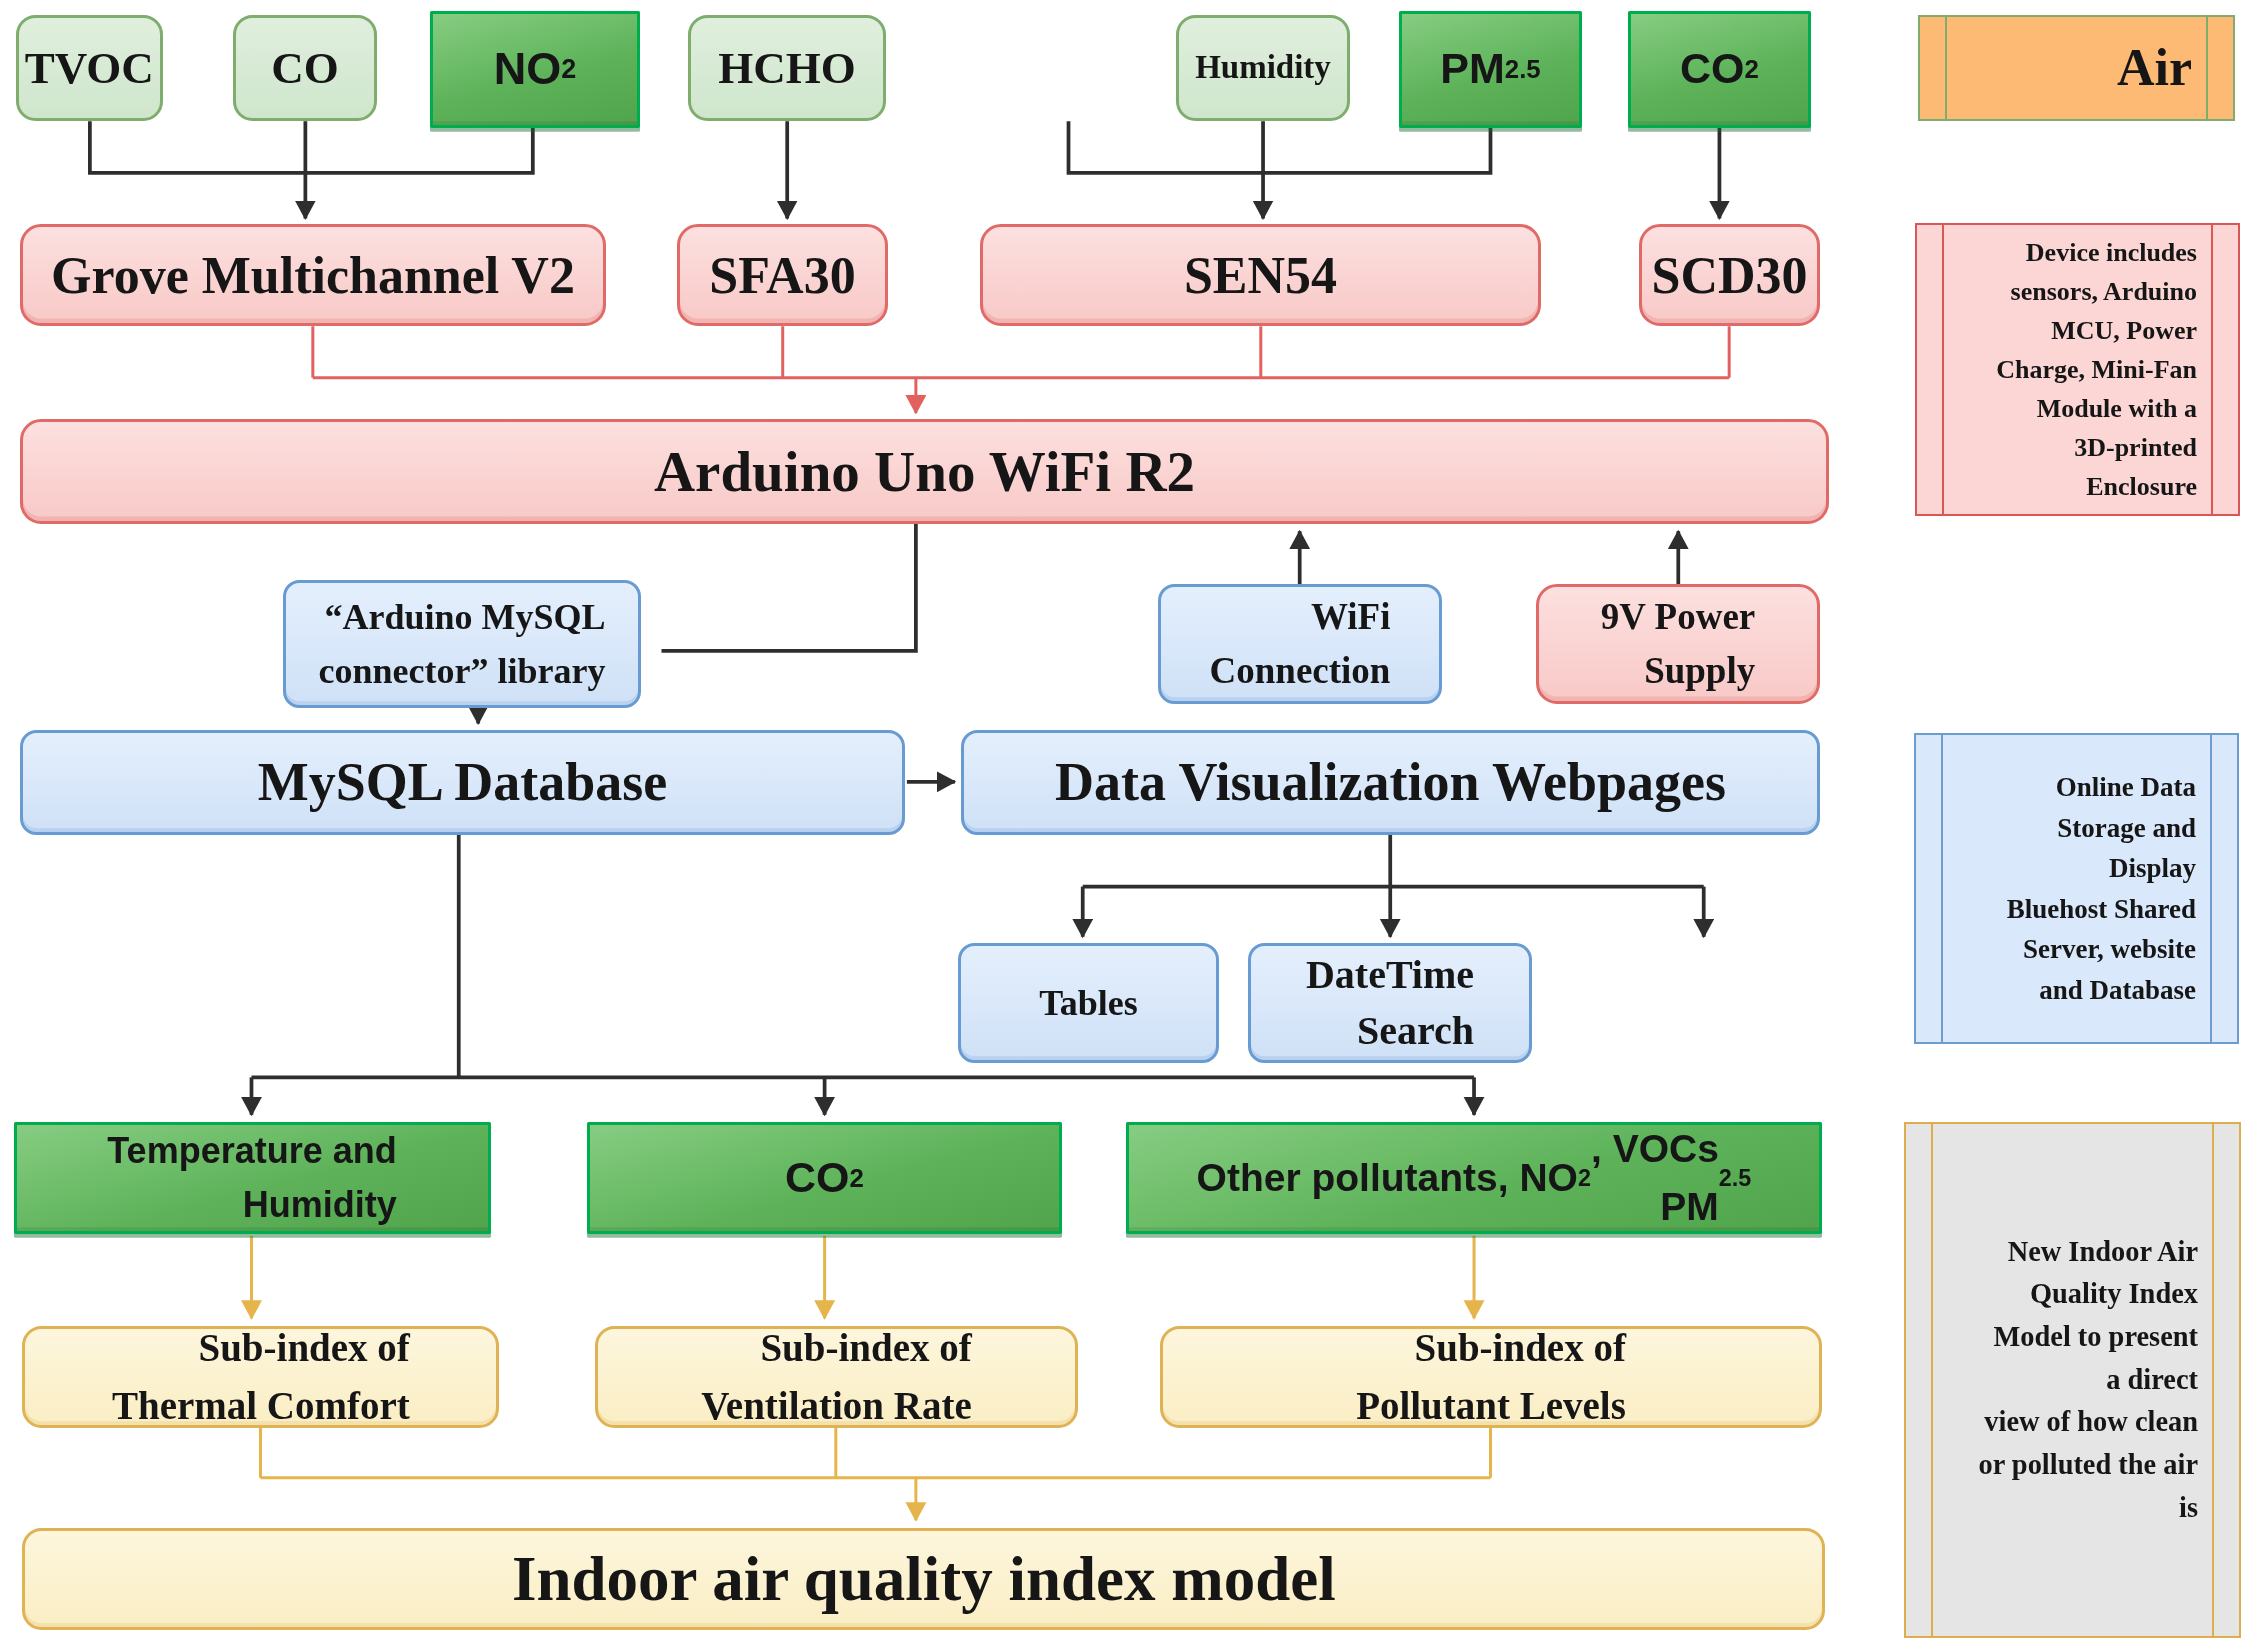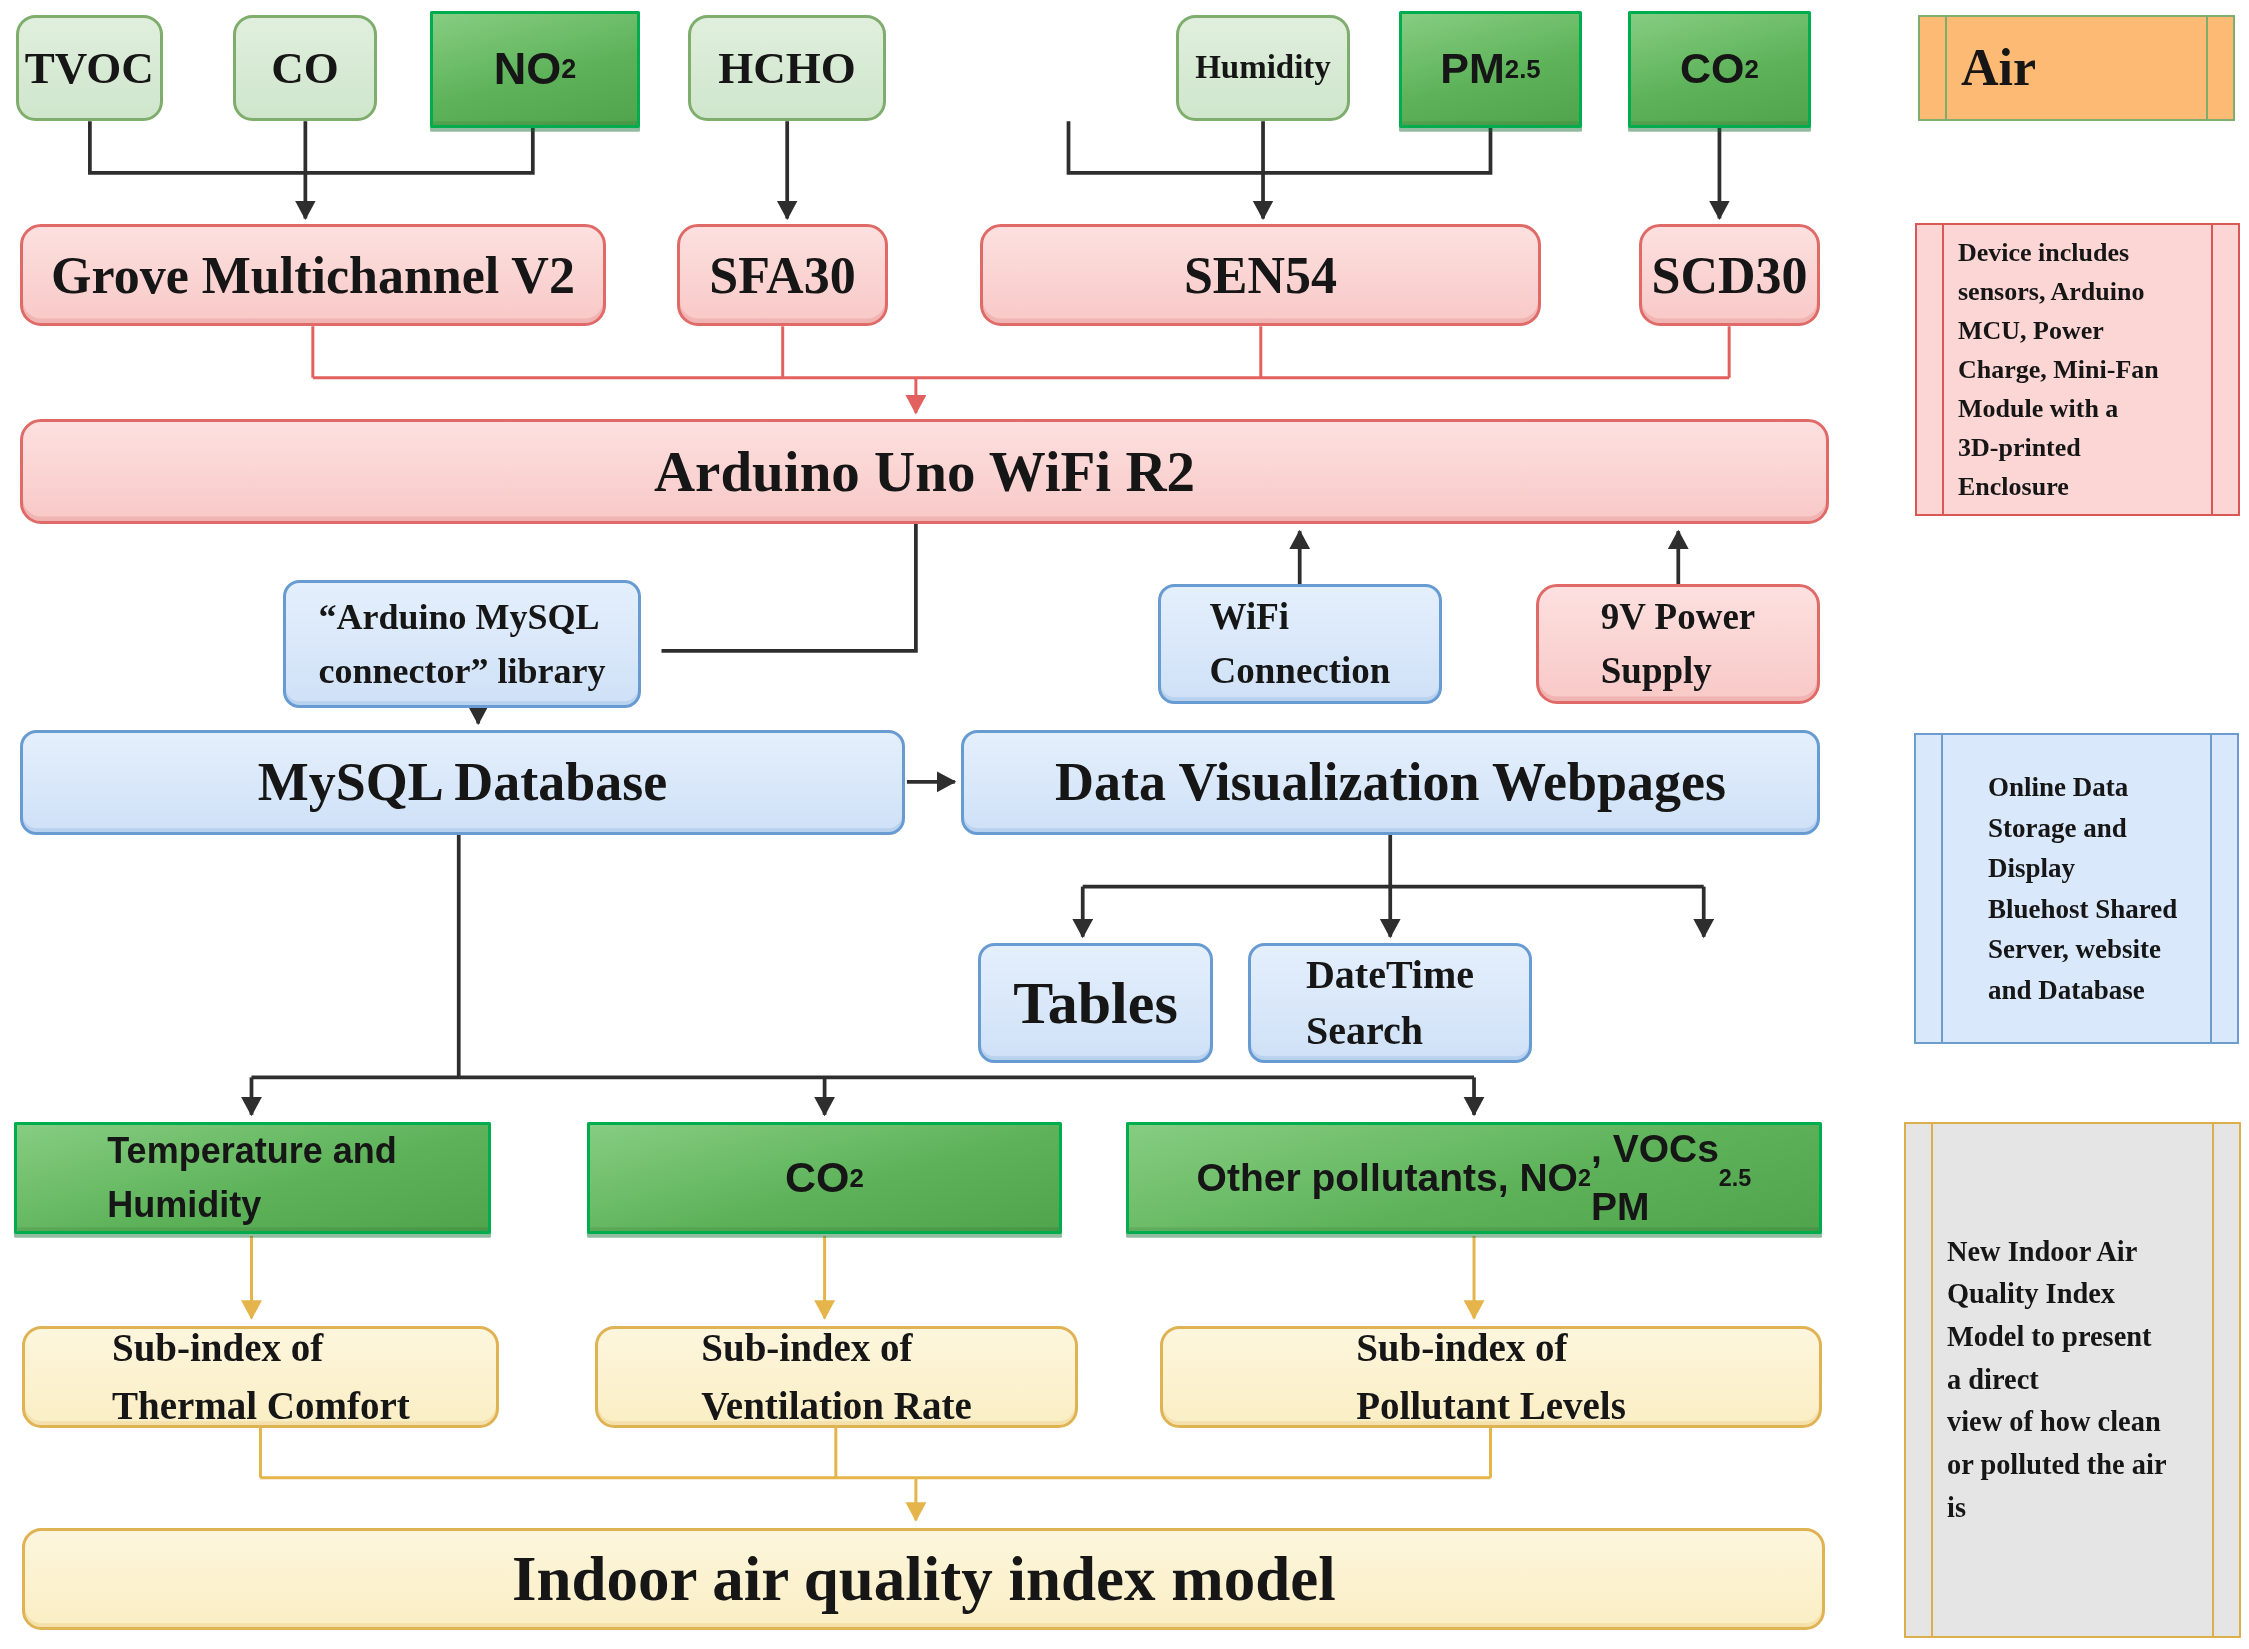--- a/index.html
+++ b/index.html
@@ -3,21 +3,21 @@
 <meta charset="utf-8">
 <style>
   html,body{margin:0;padding:0;background:#ffffff;}
   .canvas{
     position:relative;width:2250px;height:1649px;background:#ffffff;overflow:hidden;
     color:#161616;
   }
   .wires{position:absolute;left:0;top:0;z-index:1;}
   .box{
     position:absolute;z-index:2;display:flex;align-items:center;justify-content:center;
-    text-align:left;font-weight:bold;line-height:1.25;box-sizing:border-box;padding:3px 7.5px;
+    text-align:right;font-weight:bold;line-height:1.25;box-sizing:border-box;padding:3px 7.5px;
   }
   .serif{font-family:"Liberation Serif","DejaVu Serif",serif;}
   .sans{font-family:"Liberation Sans","DejaVu Sans",sans-serif;}
   sub{font-size:.6em;vertical-align:-0.35em;line-height:0;}
   
   .lg{
     background:linear-gradient(180deg,#e0efdd 0%,#cfe6cc 100%);
     border:3px solid #7ead6e;border-radius:19.5px;
   }
   
@@ -146,21 +146,21 @@
 
   <div class="box bl serif" style="left:20px;top:730px;width:885px;height:105px;font-size:54px;">MySQL Database</div>
   <div class="box bl serif" style="left:961px;top:730px;width:859px;height:105px;font-size:54px;">Data Visualization Webpages</div>
 
   <div class="box note note-blue serif" style="left:1914px;top:733px;width:325px;height:311px;font-size:27px;">
     <span class="rail rail-l"></span>
     <span class="rail rail-r"></span>
     <div class="note-text">Online Data<br>Storage and<br>Display<br>Bluehost Shared<br>Server, website<br>and Database</div>
   </div>
 
-  <div class="box bl serif" style="left:978px;top:943px;width:235px;height:120px;font-size:60px;">Tables</div>
+  <div class="box bl serif" style="left:958px;top:943px;width:261px;height:120px;font-size:36px;">Tables</div>
   <div class="box bl serif" style="left:1248px;top:943px;width:284px;height:120px;font-size:40px;line-height:1.4;">DateTime<br>Search</div>
 
   <div class="box dg sans" style="left:13.5px;top:1122px;width:477px;height:112px;font-size:36px;line-height:1.5;">Temperature and<br>Humidity</div>
   <div class="box dg sans" style="left:587px;top:1122px;width:475px;height:112px;font-size:43px;">CO<sub>2</sub></div>
   <div class="box dg sans" style="left:1126px;top:1122px;width:696px;height:112px;font-size:39px;line-height:1.5;">Other pollutants, NO<sub>2</sub>, VOCs<br>PM<sub>2.5</sub></div>
 
   <div class="box note note-yellow serif" style="left:1904px;top:1122px;width:337px;height:516px;font-size:28.4px;">
     <span class="rail rail-l"></span>
     <span class="rail rail-r"></span>
     <div class="note-text">New Indoor Air<br>Quality Index<br>Model to present<br>a direct<br>view of how clean<br>or polluted the air<br>is</div>

